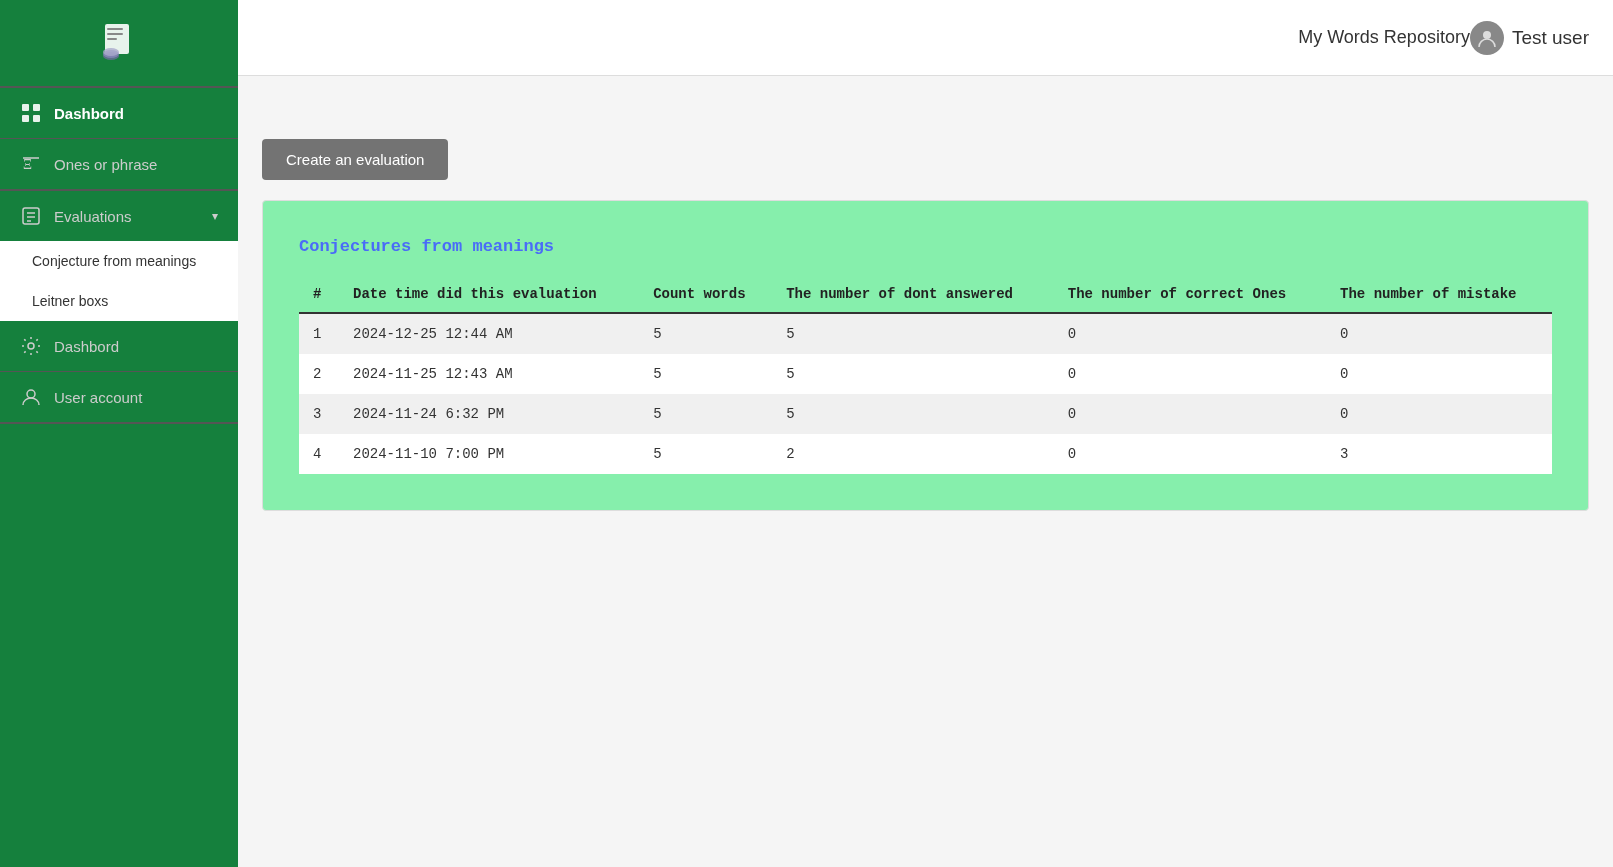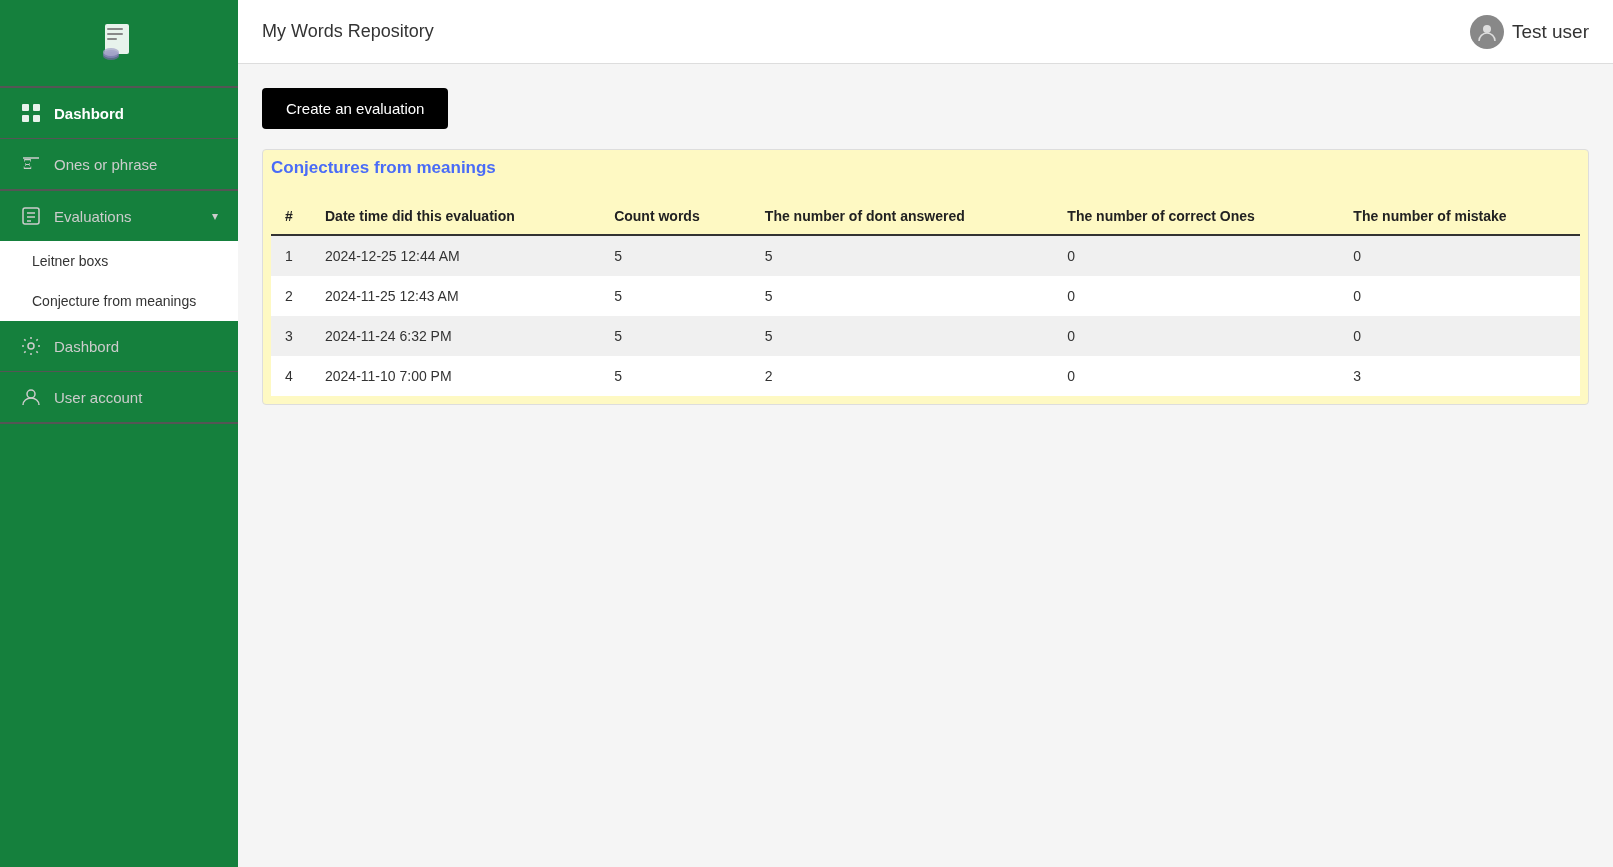--- a/index.html
+++ b/index.html
@@ -66,24 +66,24 @@
       display: flex;
       flex-direction: column;
       overflow: hidden;
     }
 
     
     .header {
       background: #fff;
       border-bottom: 1px solid #ddd;
       padding: 0 24px;
-      height: 64px;
-      display: flex;
-      align-items: center;
-      justify-content: space-between;
+      height: 76px;
+      display: flex;
+      align-items: center;
+      justify-content: flex-end;
     }
     .header-title {
       font-size: 18px;
       color: #333;
       font-weight: 500;
     }
     .user-info {
       display: flex;
       align-items: center;
       gap: 8px;
@@ -104,35 +104,37 @@
 
     
     .content {
       flex: 1;
       padding: 24px;
       overflow-y: auto;
       background: #f5f5f5;
     }
 
     .create-btn {
-      background: #000000;
+      background: #737373;
       color: #fff;
       border: none;
       padding: 12px 24px;
       font-size: 15px;
       border-radius: 4px;
       cursor: pointer;
       margin-bottom: 20px;
+      margin-top: 39px;
     }
 
     .card {
-      background: #fef9c3;
+      background: #86efac;
       border: 1px solid #ddd;
       border-radius: 4px;
-      padding: 8px;
+      padding: 36px;
+      font-family: Liberation Mono, monospace;
     }
     .card-title {
       font-size: 17px;
       color: #4a6cf7;
       font-weight: 600;
       margin-bottom: 20px;
     }
 
     
     table {
@@ -220,24 +222,24 @@
           <line x1="6" y1="11" x2="14" y2="11"></line>
           <line x1="6" y1="15" x2="10" y2="15"></line>
         </svg>
     </span>
     <span class="sidebar-item-label">Evaluations</span>
     <span class="sidebar-chevron">▾</span>
   </div>
 
   <div class="submenu">
     <div class="submenu-item">
-      <span>Leitner boxs</span>
+      <span>Conjecture from meanings</span>
     </div>
     <div class="submenu-item">
-      <span>Conjecture from meanings</span>
+      <span>Leitner boxs</span>
     </div>
   </div>
 
   <div class="sidebar-item">
     <span class="icon">
       <svg width="20" height="20" viewBox="0 0 20 20" fill="none" stroke="#ccc" stroke-width="1.5">
           <circle cx="10" cy="10" r="3"></circle>
           <path d="M10 1v2M10 17v2M1 10h2M17 10h2M3.22 3.22l1.42 1.42M15.36 15.36l1.42 1.42M3.22 16.78l1.42-1.42M15.36 4.64l1.42-1.42"></path>
         </svg>
     </span>

